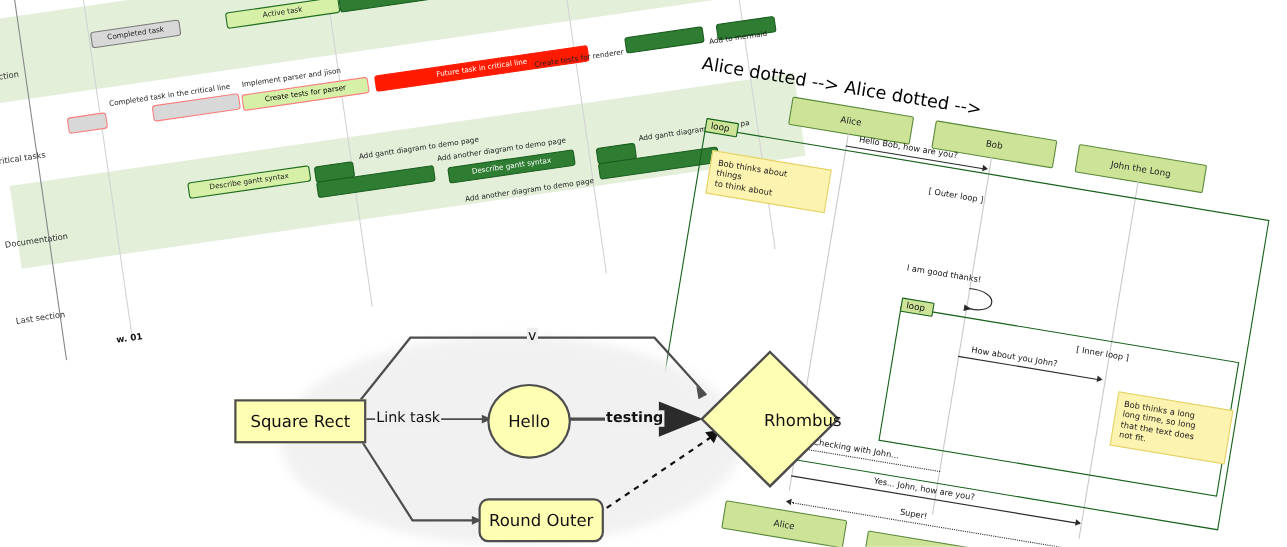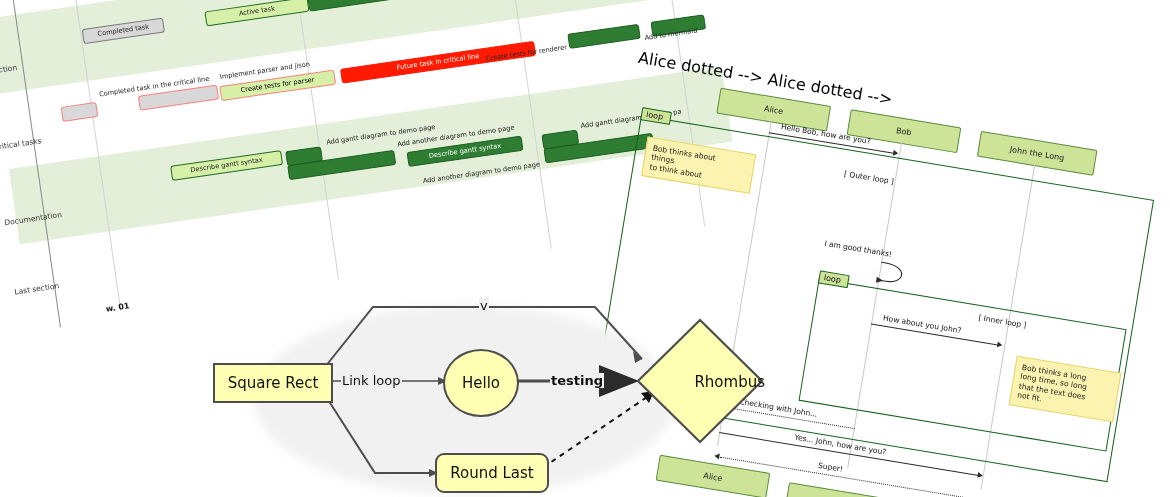--- a/index.html
+++ b/index.html
@@ -258,21 +258,21 @@
 
     <div class="fnode fsq" style="left:18px;top:68px;width:116px;height:36px;">
       <span>Square Rect</span>
       </div>
 
     <div class="fnode fcirc" style="left:248px;top:54px;width:72px;height:64px;">
       <span>Hello</span>
       </div>
 
     <div class="fnode frr" style="left:240px;top:158px;width:110px;height:36px;">
-      <span>Round Last</span>
-      </div>
-
-    <div class="flabel" style="left:146px;top:78px;">Link loop</div>
+      <span>Round Outer</span>
+      </div>
+
+    <div class="flabel" style="left:146px;top:78px;">Link task</div>
     <div class="flabel" style="left:355px;top:78px;font-weight:bold;">testing</div>
     <div class="flabel" style="left:284px;top:3px;">v</div>
   </div>
 
 </div>
 
 </body></html>

